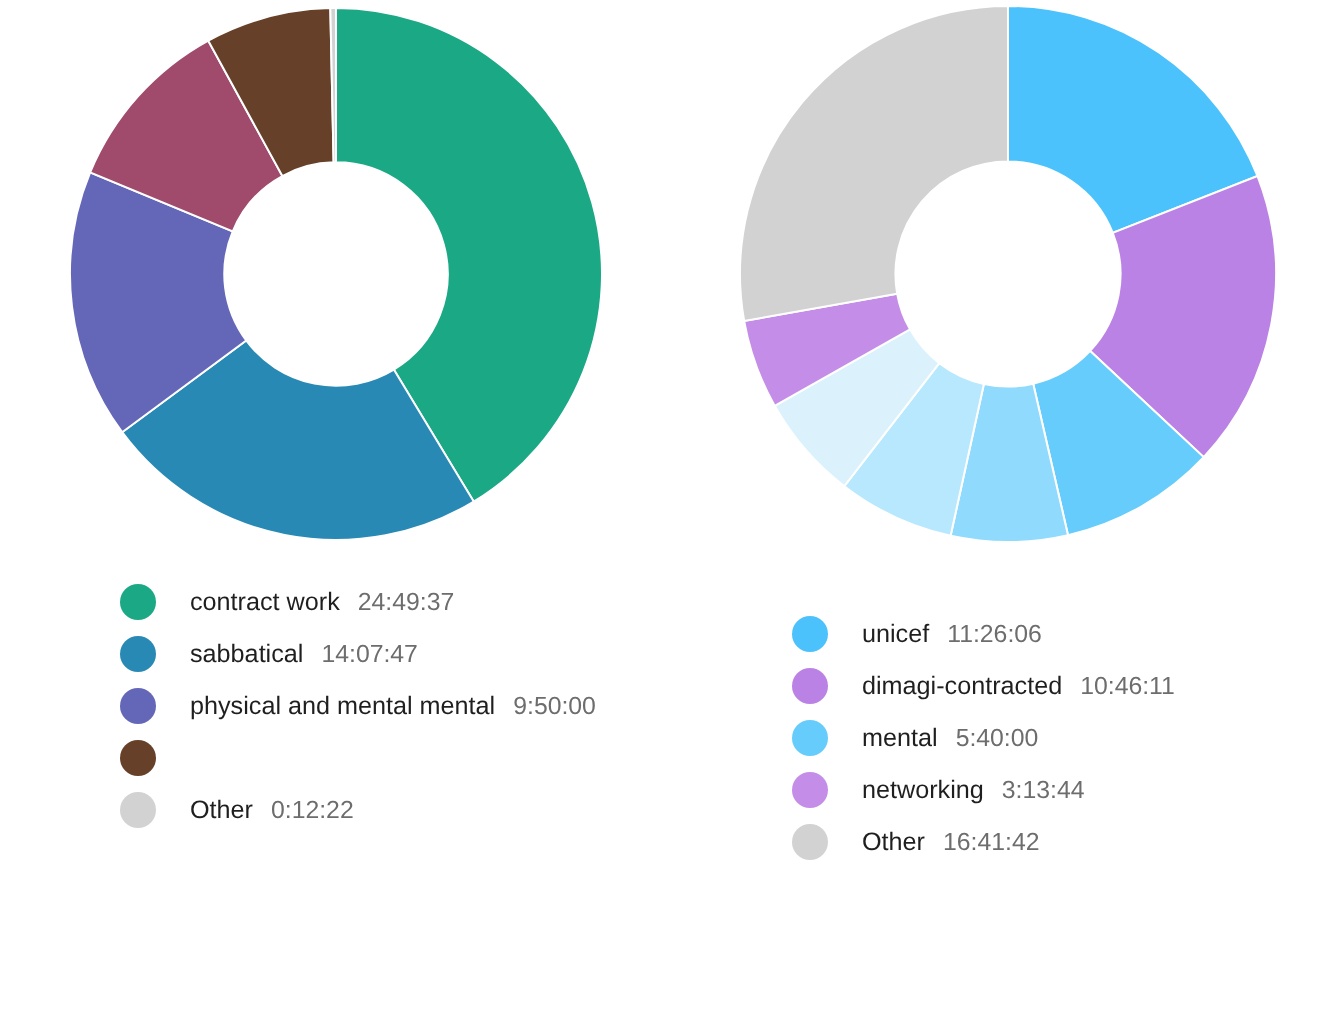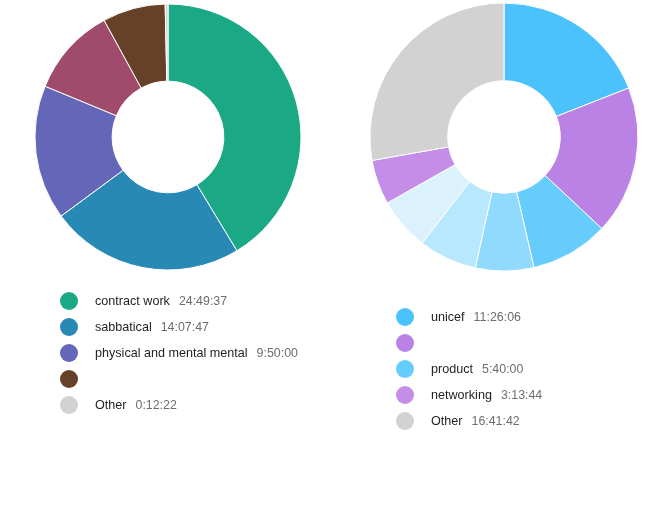--- a/index.html
+++ b/index.html
@@ -158,25 +158,29 @@
     <div class="legend legend-right" id="legend-right">
         <div class="legend-row">
           <span class="legend-swatch" style="background: rgb(76, 194, 252);"></span>
           <span class="legend-text">
             <span class="legend-label">unicef</span>
             <span class="legend-value">11:26:06</span>
           </span>
         </div>
         <div class="legend-row">
           <span class="legend-swatch" style="background: rgb(187, 130, 230);"></span>
+          <span class="legend-text">
+            <span class="legend-label">dimagi-contracted</span>
+            <span class="legend-value">10:46:11</span>
+          </span>
         </div>
         <div class="legend-row">
           <span class="legend-swatch" style="background: rgb(102, 204, 252);"></span>
           <span class="legend-text">
-            <span class="legend-label">product</span>
+            <span class="legend-label">mental</span>
             <span class="legend-value">5:40:00</span>
           </span>
         </div>
         <div class="legend-row">
           <span class="legend-swatch" style="background: rgb(196, 142, 232);"></span>
           <span class="legend-text">
             <span class="legend-label">networking</span>
             <span class="legend-value">3:13:44</span>
           </span>
         </div>

